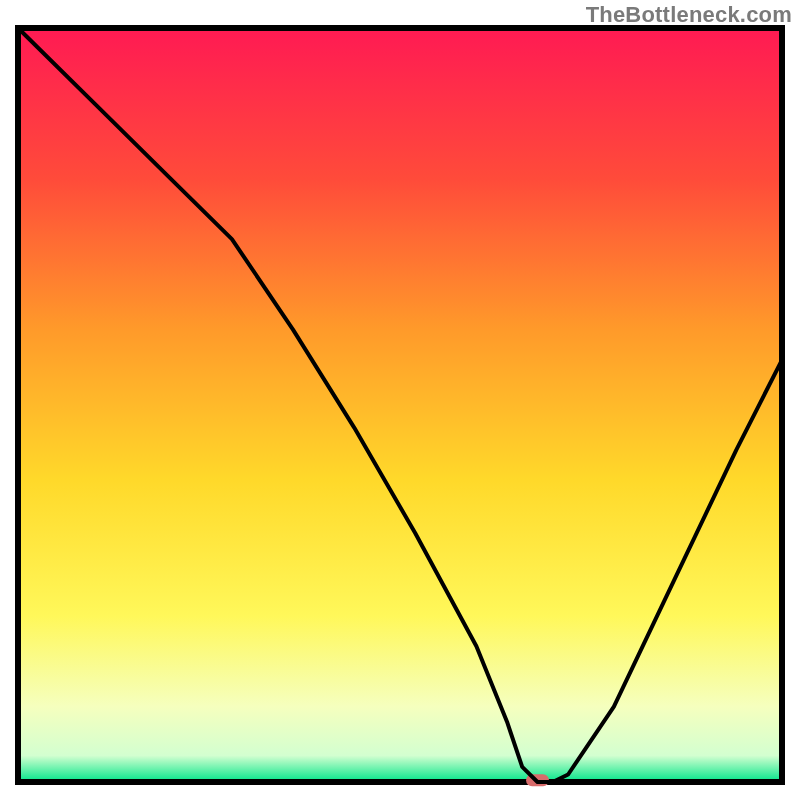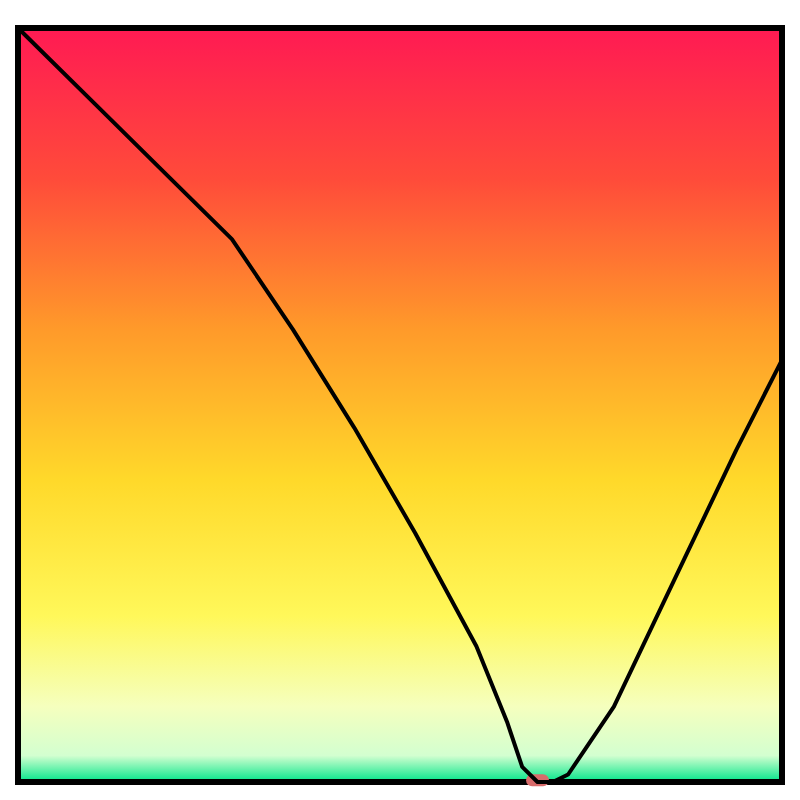--- a/index.html
+++ b/index.html
@@ -28,20 +28,21 @@
   svg {
     position: absolute;
     top: 0;
     left: 0;
   }
 </style>
 </head>
 <body>
 
 <div class="chart-wrap">
+  <div class="watermark">TheBottleneck.com</div>
   <svg id="chart-svg" width="800" height="800" viewBox="0 0 800 800">
     <defs>
       <linearGradient id="bg-grad" x1="0" y1="0" x2="0" y2="1">
           <stop offset="0.0%" stop-color="#ff1a53"></stop>
           <stop offset="20.0%" stop-color="#ff4b3a"></stop>
           <stop offset="40.0%" stop-color="#ff9a2a"></stop>
           <stop offset="60.0%" stop-color="#ffd92a"></stop>
           <stop offset="78.0%" stop-color="#fff85a"></stop>
           <stop offset="90.0%" stop-color="#f5ffbe"></stop>
           <stop offset="96.5%" stop-color="#d3ffd0"></stop>

